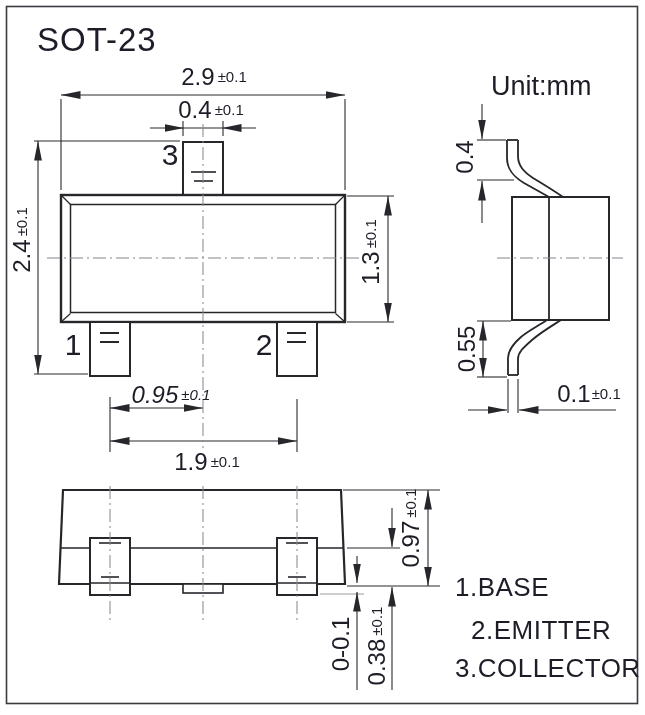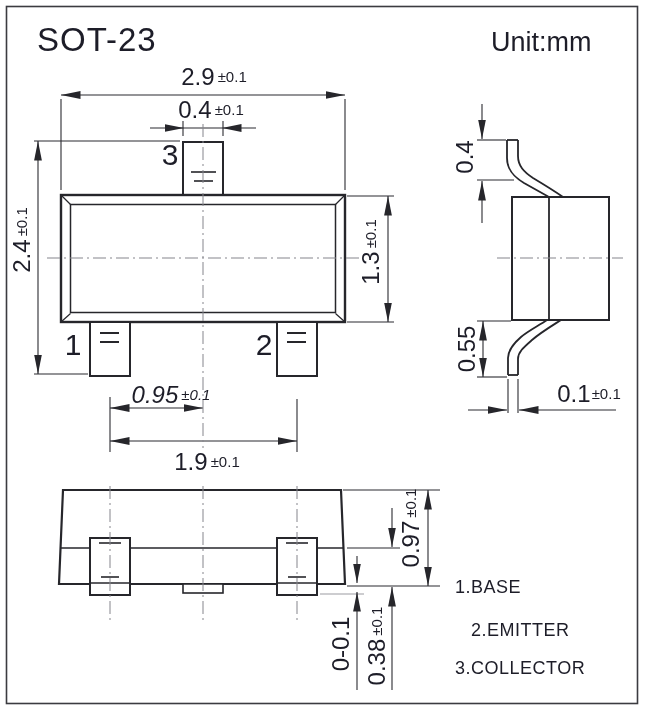--- a/index.html
+++ b/index.html
@@ -5,25 +5,25 @@
   html,body{margin:0;padding:0;background:#ffffff;}
   .stage{
     position:relative;width:645px;height:715px;background:#ffffff;
     font-family:"Liberation Sans",sans-serif;color:#1d1d28;overflow:hidden;
   }
   .stage svg{position:absolute;left:0;top:0;}
   .lbl{position:absolute;white-space:nowrap;line-height:1;}
   .ctr{transform:translate(-50%,-50%);}
   .rot{transform:translate(-50%,-50%) rotate(-90deg);}
   .title{font-size:33px;letter-spacing:1px;}
-  .unit{font-size:27px;}
+  .unit{font-size:27px;margin-top:44px;}
   .dim{font-size:24px;}
   .dim .tol{font-size:15px;margin-left:3px;position:relative;top:-3px;}
   .pin{font-size:30px;}
-  .legend-item{position:absolute;left:455px;font-size:18px;letter-spacing:.5px;
+  .legend-item{position:absolute;left:455px;font-size:26px;letter-spacing:.5px;
     white-space:nowrap;line-height:1;transform:translate(0,-50%);}
 </style>
 </head>
 <body>
 
 <div class="stage">
 
   <svg width="645" height="715" viewBox="0 0 645 715">
     <defs>
       <marker id="arw" markerUnits="userSpaceOnUse" markerWidth="20" markerHeight="9" refX="19.5" refY="4.5" orient="auto-start-reverse">

